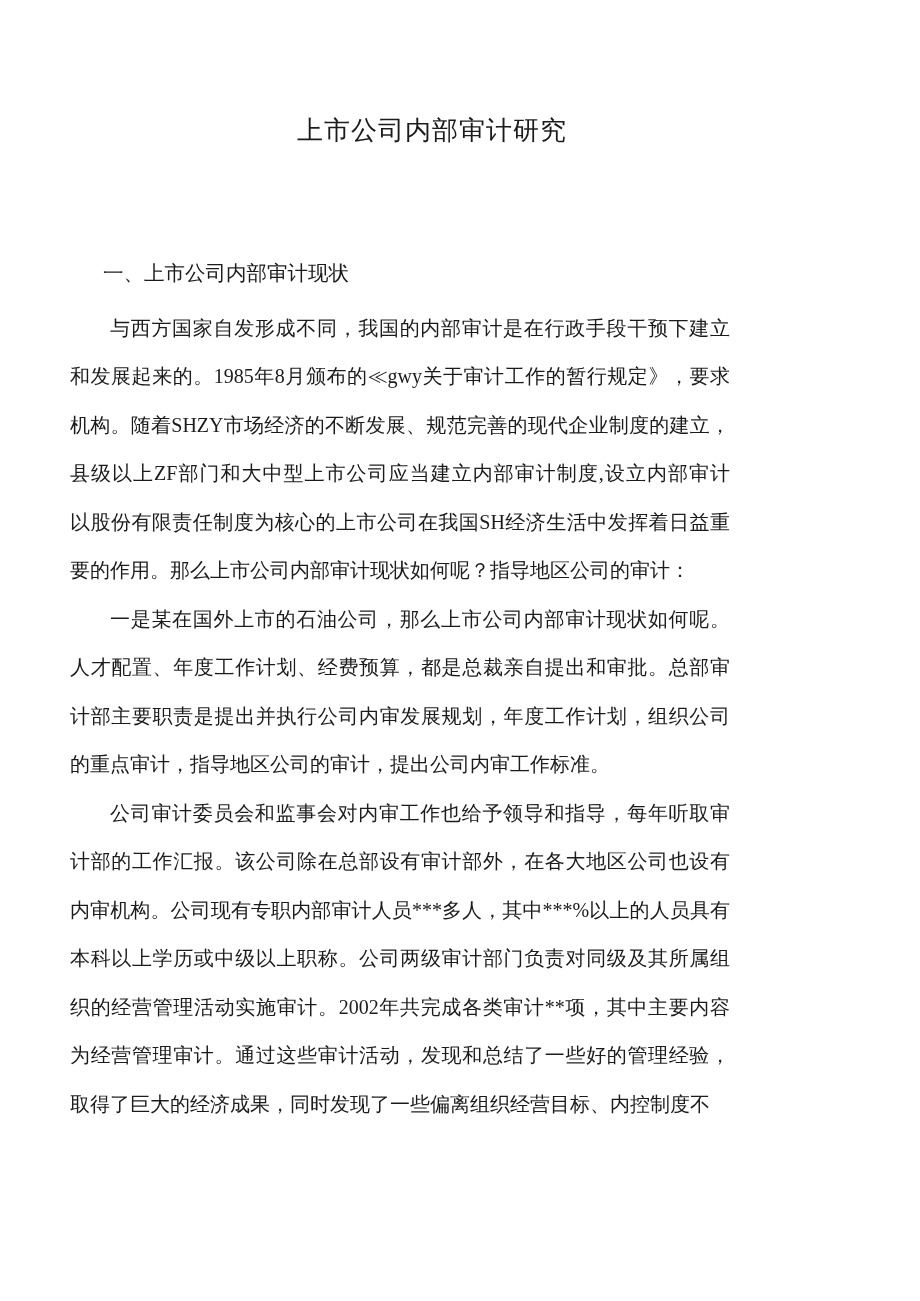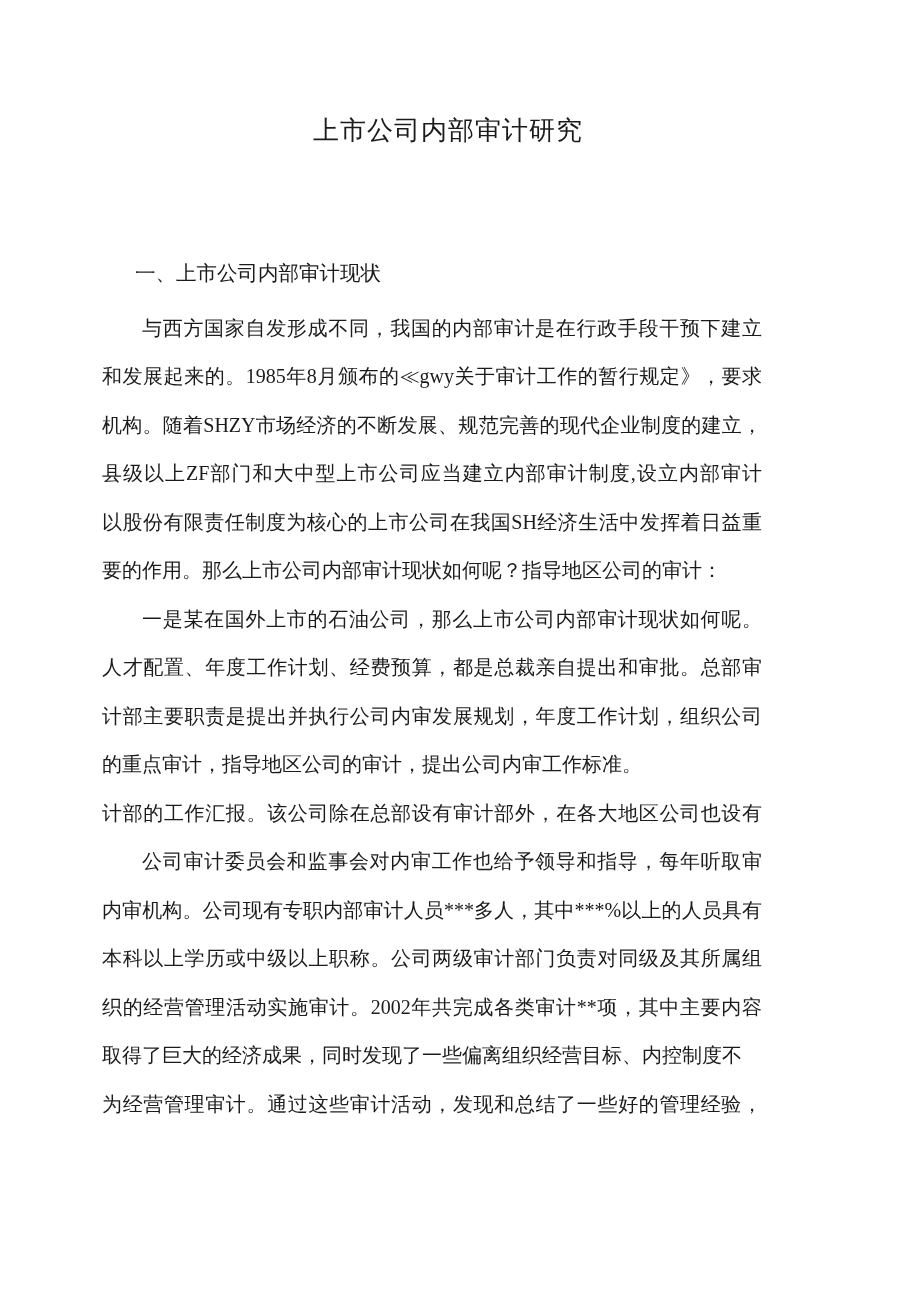--- a/index.html
+++ b/index.html
@@ -8,21 +8,21 @@
     width: 920px;
     height: 1301px;
     overflow: hidden;
     font-family: "Liberation Serif", "DejaVu Serif", serif;
     color: #1b1b1b;
   }
   .page {
     width: 920px;
     height: 922px;
     background: #ffffff;
-    padding: 108px 126px 0 102px;
+    padding: 108px 126px 0 70px;
   }
   .doc-title {
     font-size: 26px;
     font-weight: 400;
     line-height: 46px;
     text-align: center;
     letter-spacing: 1px;
     margin-bottom: 95px;
     white-space: nowrap;
   }
@@ -60,22 +60,22 @@
         <div class="line">以股份有限责任制度为核心的上市公司在我国SH经济生活中发挥着日益重</div>
         <div class="line last">要的作用。那么上市公司内部审计现状如何呢？指导地区公司的审计：</div>
       </div>
       <div class="para">
         <div class="line first">一是某在国外上市的石油公司，那么上市公司内部审计现状如何呢。</div>
         <div class="line">人才配置、年度工作计划、经费预算，都是总裁亲自提出和审批。总部审</div>
         <div class="line">计部主要职责是提出并执行公司内审发展规划，年度工作计划，组织公司</div>
         <div class="line last">的重点审计，指导地区公司的审计，提出公司内审工作标准。</div>
       </div>
       <div class="para">
+        <div class="line first">公司审计委员会和监事会对内审工作也给予领导和指导，每年听取审</div>
         <div class="line">计部的工作汇报。该公司除在总部设有审计部外，在各大地区公司也设有</div>
-        <div class="line first">公司审计委员会和监事会对内审工作也给予领导和指导，每年听取审</div>
         <div class="line">内审机构。公司现有专职内部审计人员***多人，其中***%以上的人员具有</div>
         <div class="line">本科以上学历或中级以上职称。公司两级审计部门负责对同级及其所属组</div>
         <div class="line">织的经营管理活动实施审计。2002年共完成各类审计**项，其中主要内容</div>
+        <div class="line">为经营管理审计。通过这些审计活动，发现和总结了一些好的管理经验，</div>
         <div class="line last">取得了巨大的经济成果，同时发现了一些偏离组织经营目标、内控制度不</div>
-        <div class="line">为经营管理审计。通过这些审计活动，发现和总结了一些好的管理经验，</div>
       </div>
     </div>
 </div>
 
 </body></html>

